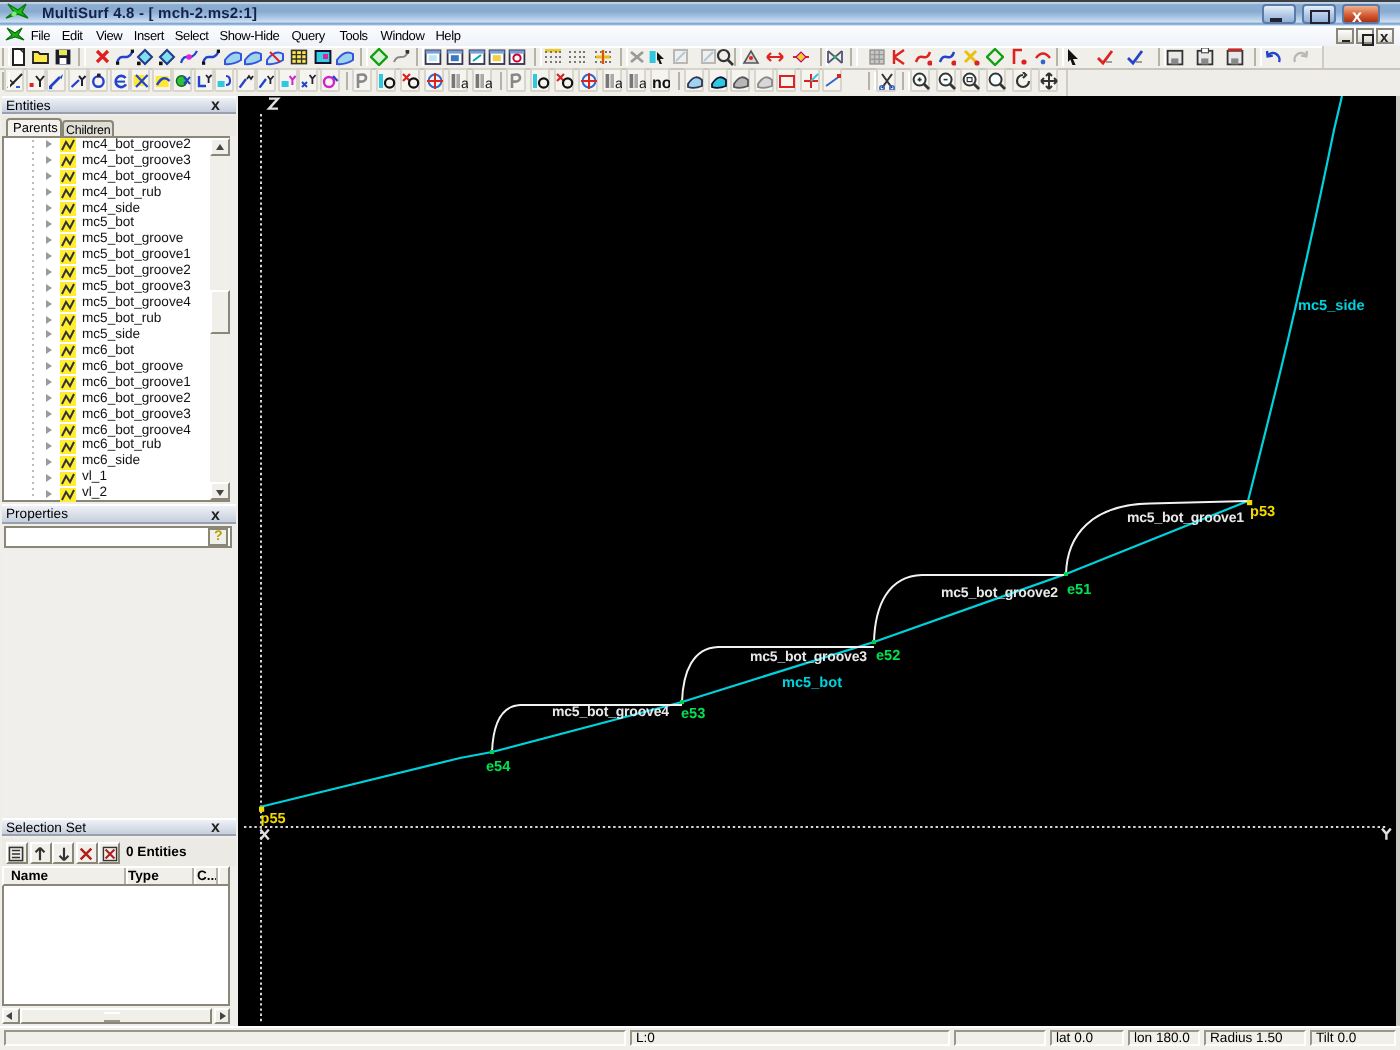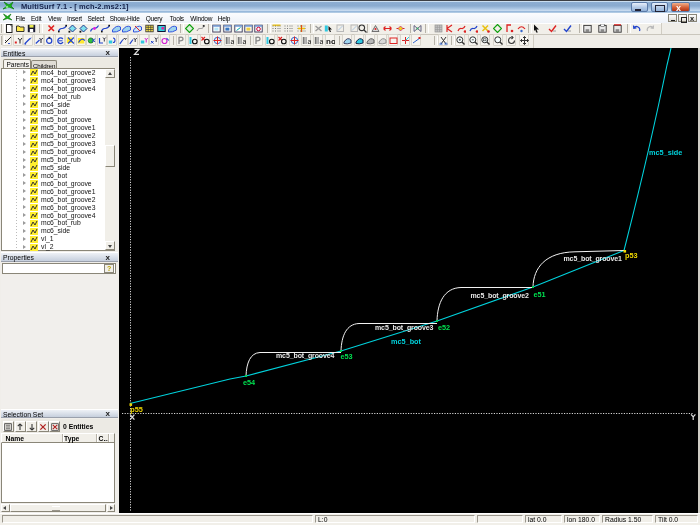--- a/index.html
+++ b/index.html
@@ -8,21 +8,21 @@
 .ic{position:absolute;width:9px;height:9px;}
 .sep{position:absolute;width:2px;border-left:1px solid #b6b2a8;border-right:1px solid #ffffff;}
 </style></head><body>
 <div class="ab" style="left:0;top:0;width:700px;height:13px;
 background:linear-gradient(#3c3f45 0%,#3c3f45 7%,#d8e9f7 10%,#8cadd2 18%,#8aabd0 45%,#a3c0e0 62%,#c0d6ed 78%,#cdddf1 84%,#6f9cc9 92%,#eef5fc 100%);">
 </div>
 <svg class="ab" style="left:2px;top:1px" width="13" height="11" viewBox="0 0 13 11">
 <path d="M1 8 L5 5 L2 1 L7 4 L11 1 L9 5 L12 8 L7 6 Z" fill="#18c018" stroke="#0a7a0a" stroke-width="0.7"></path>
 <circle cx="5" cy="6" r="1.3" fill="#7fe87f"></circle>
   </svg>
-<div class="ab" style="left:21px;top:2px;font-size:7.5px;font-weight:bold;color:#14224a;letter-spacing:0.1px;">MultiSurf 7.1 - [ mch-2.ms2:1]</div>
+<div class="ab" style="left:21px;top:2px;font-size:7.5px;font-weight:bold;color:#14224a;letter-spacing:0.1px;">MultiSurf 4.8 - [ mch-2.ms2:1]</div>
 <div class="ab" style="left:631px;top:1.5px;width:17px;height:10px;border-radius:2px;background:linear-gradient(#e6eefa,#aec6e4 60%,#93b2d8);border:1px solid #5a7aa8;box-sizing:border-box;">
     <div class="ab" style="left:3px;top:6px;width:6px;height:2px;background:#223;"></div>
   </div>
 <div class="ab" style="left:651px;top:1.5px;width:17px;height:10px;border-radius:2px;background:linear-gradient(#e6eefa,#aec6e4 60%,#93b2d8);border:1px solid #5a7aa8;box-sizing:border-box;">
     <div class="ab" style="left:3px;top:2px;width:8px;height:5px;border:1px solid #223;"></div>
   </div>
 <div class="ab" style="left:671px;top:1.5px;width:19px;height:10px;border-radius:2px;background:linear-gradient(#f0b08c,#d45f38 55%,#b03010);border:1px solid #5a7aa8;box-sizing:border-box;">
     <div class="ab" style="left:4px;top:0px;color:#fff;font-size:9px;font-weight:bold;">x</div>
   </div>
 <div class="ab" style="left:0;top:13px;width:700px;height:9.5px;background:linear-gradient(#fbfcfe,#eef2f8);border-bottom:1px solid #d0d4dc;"></div>

